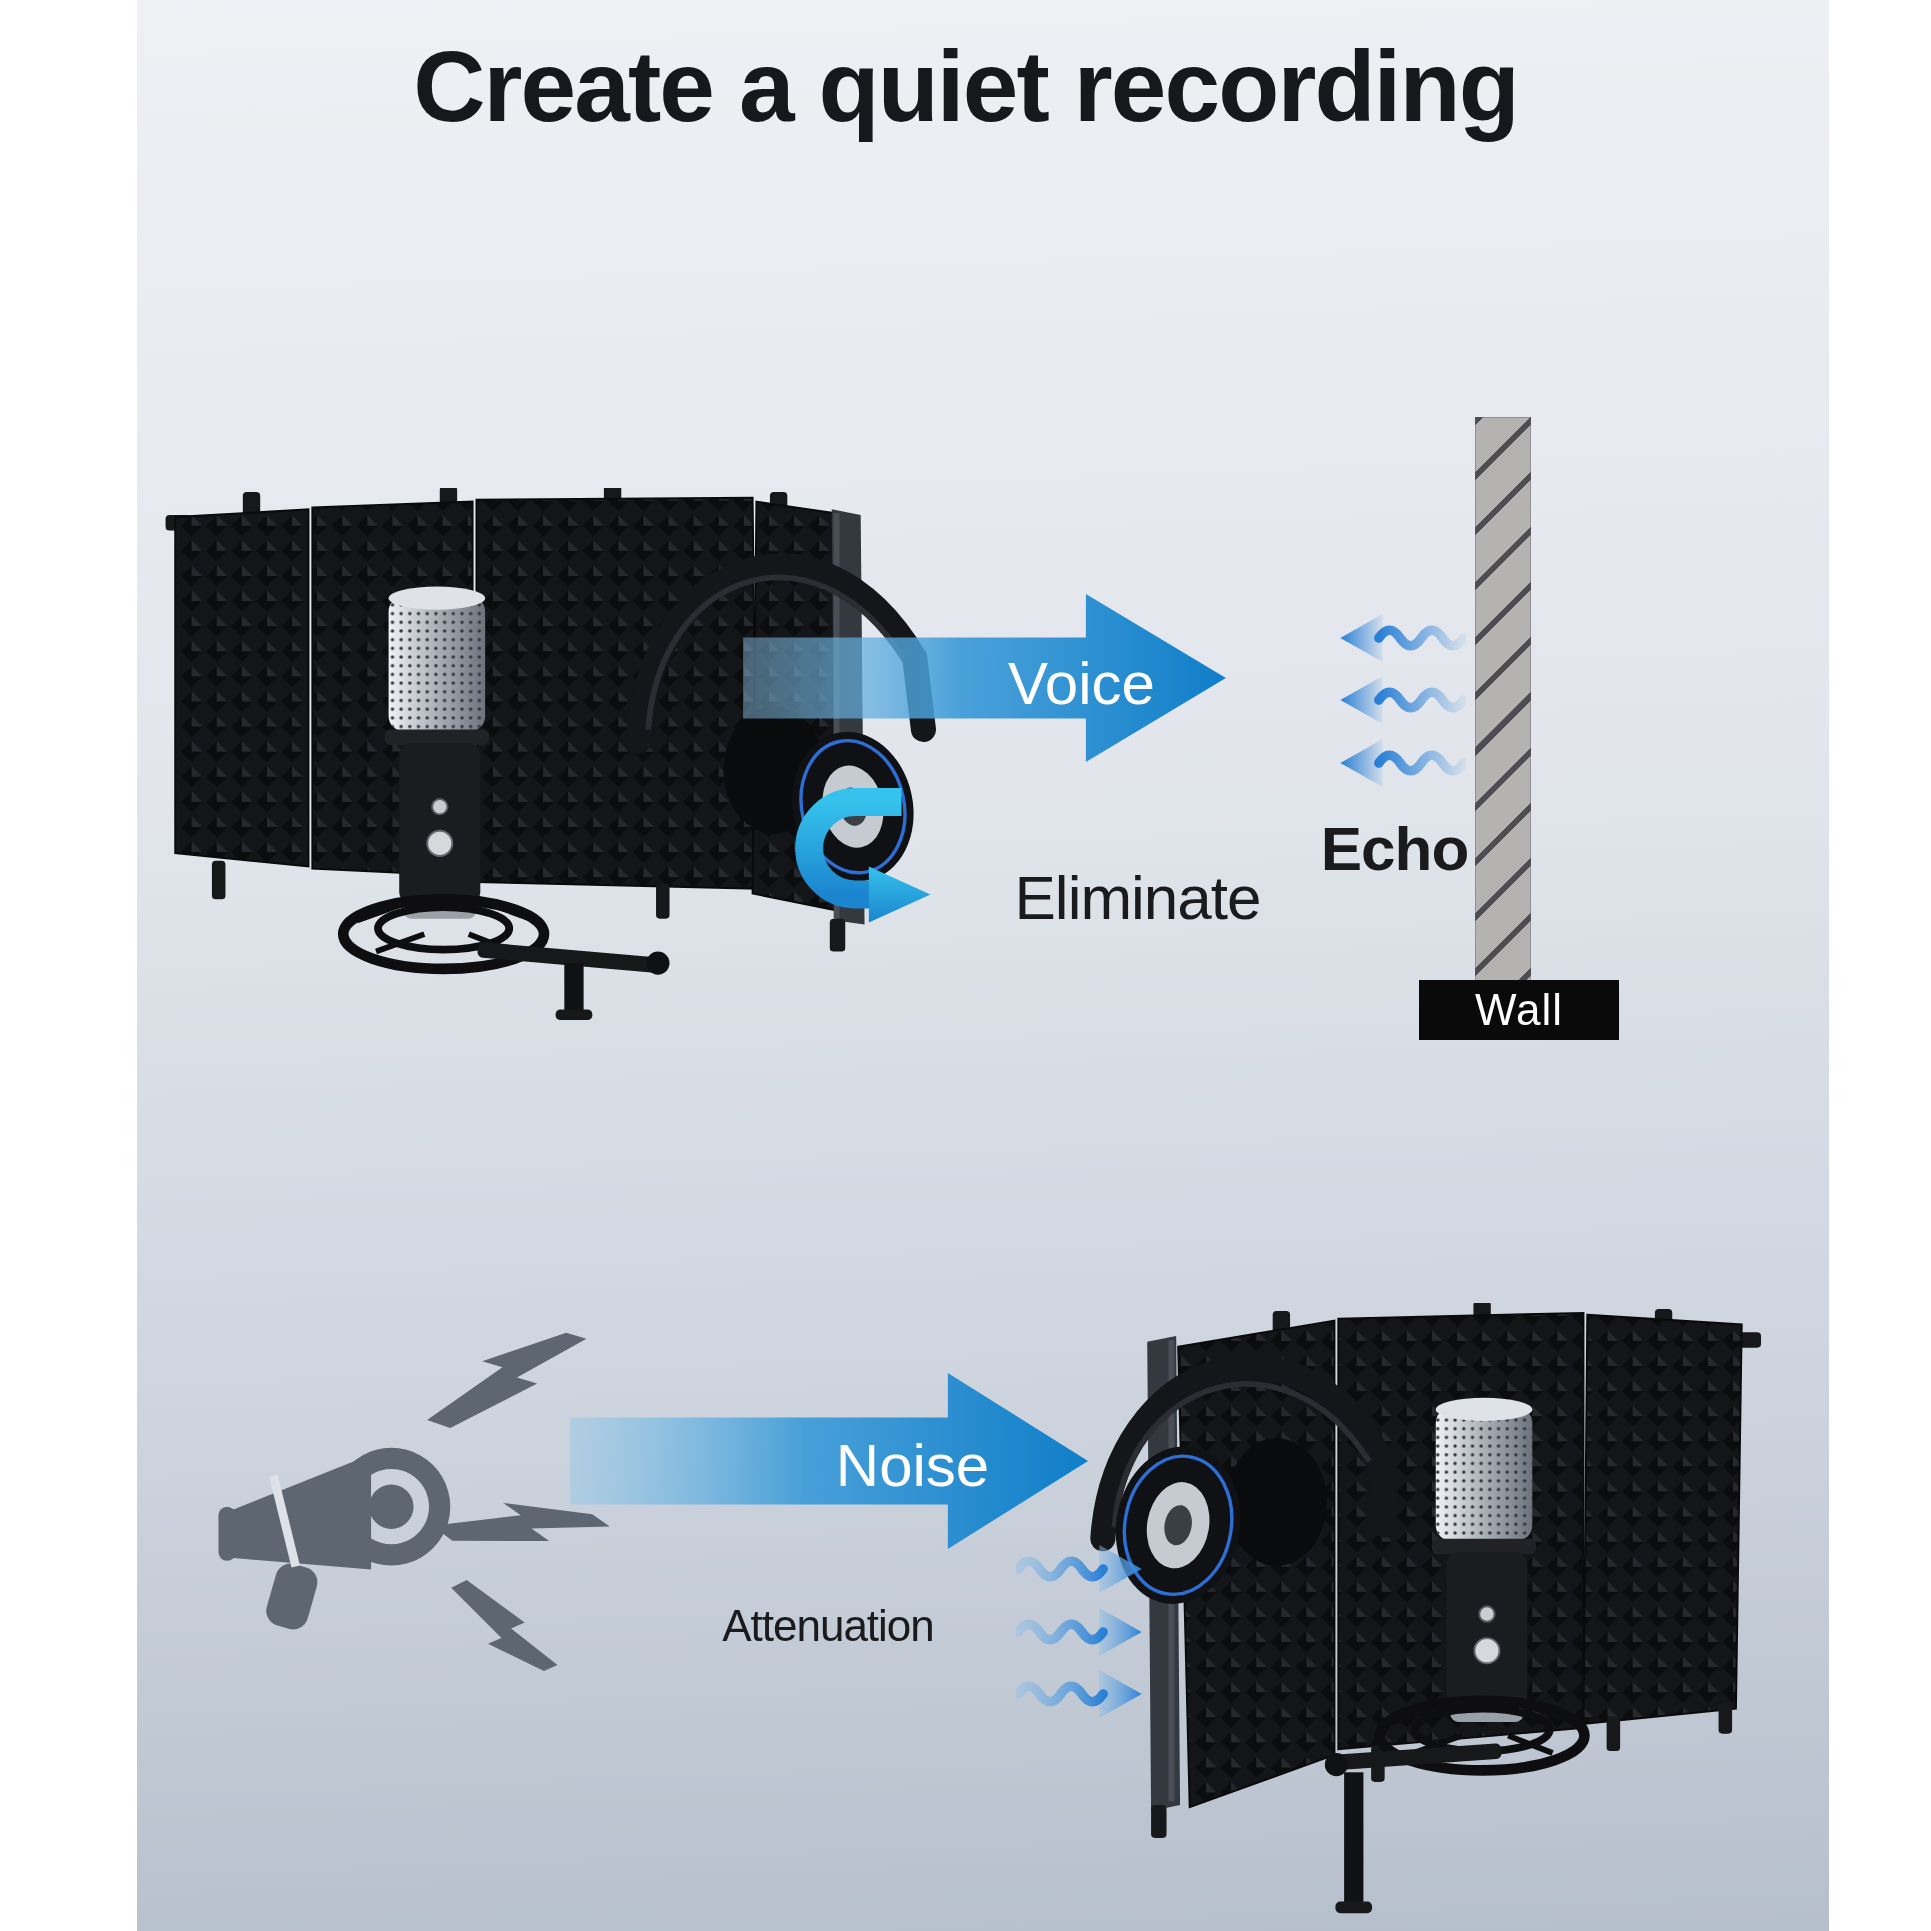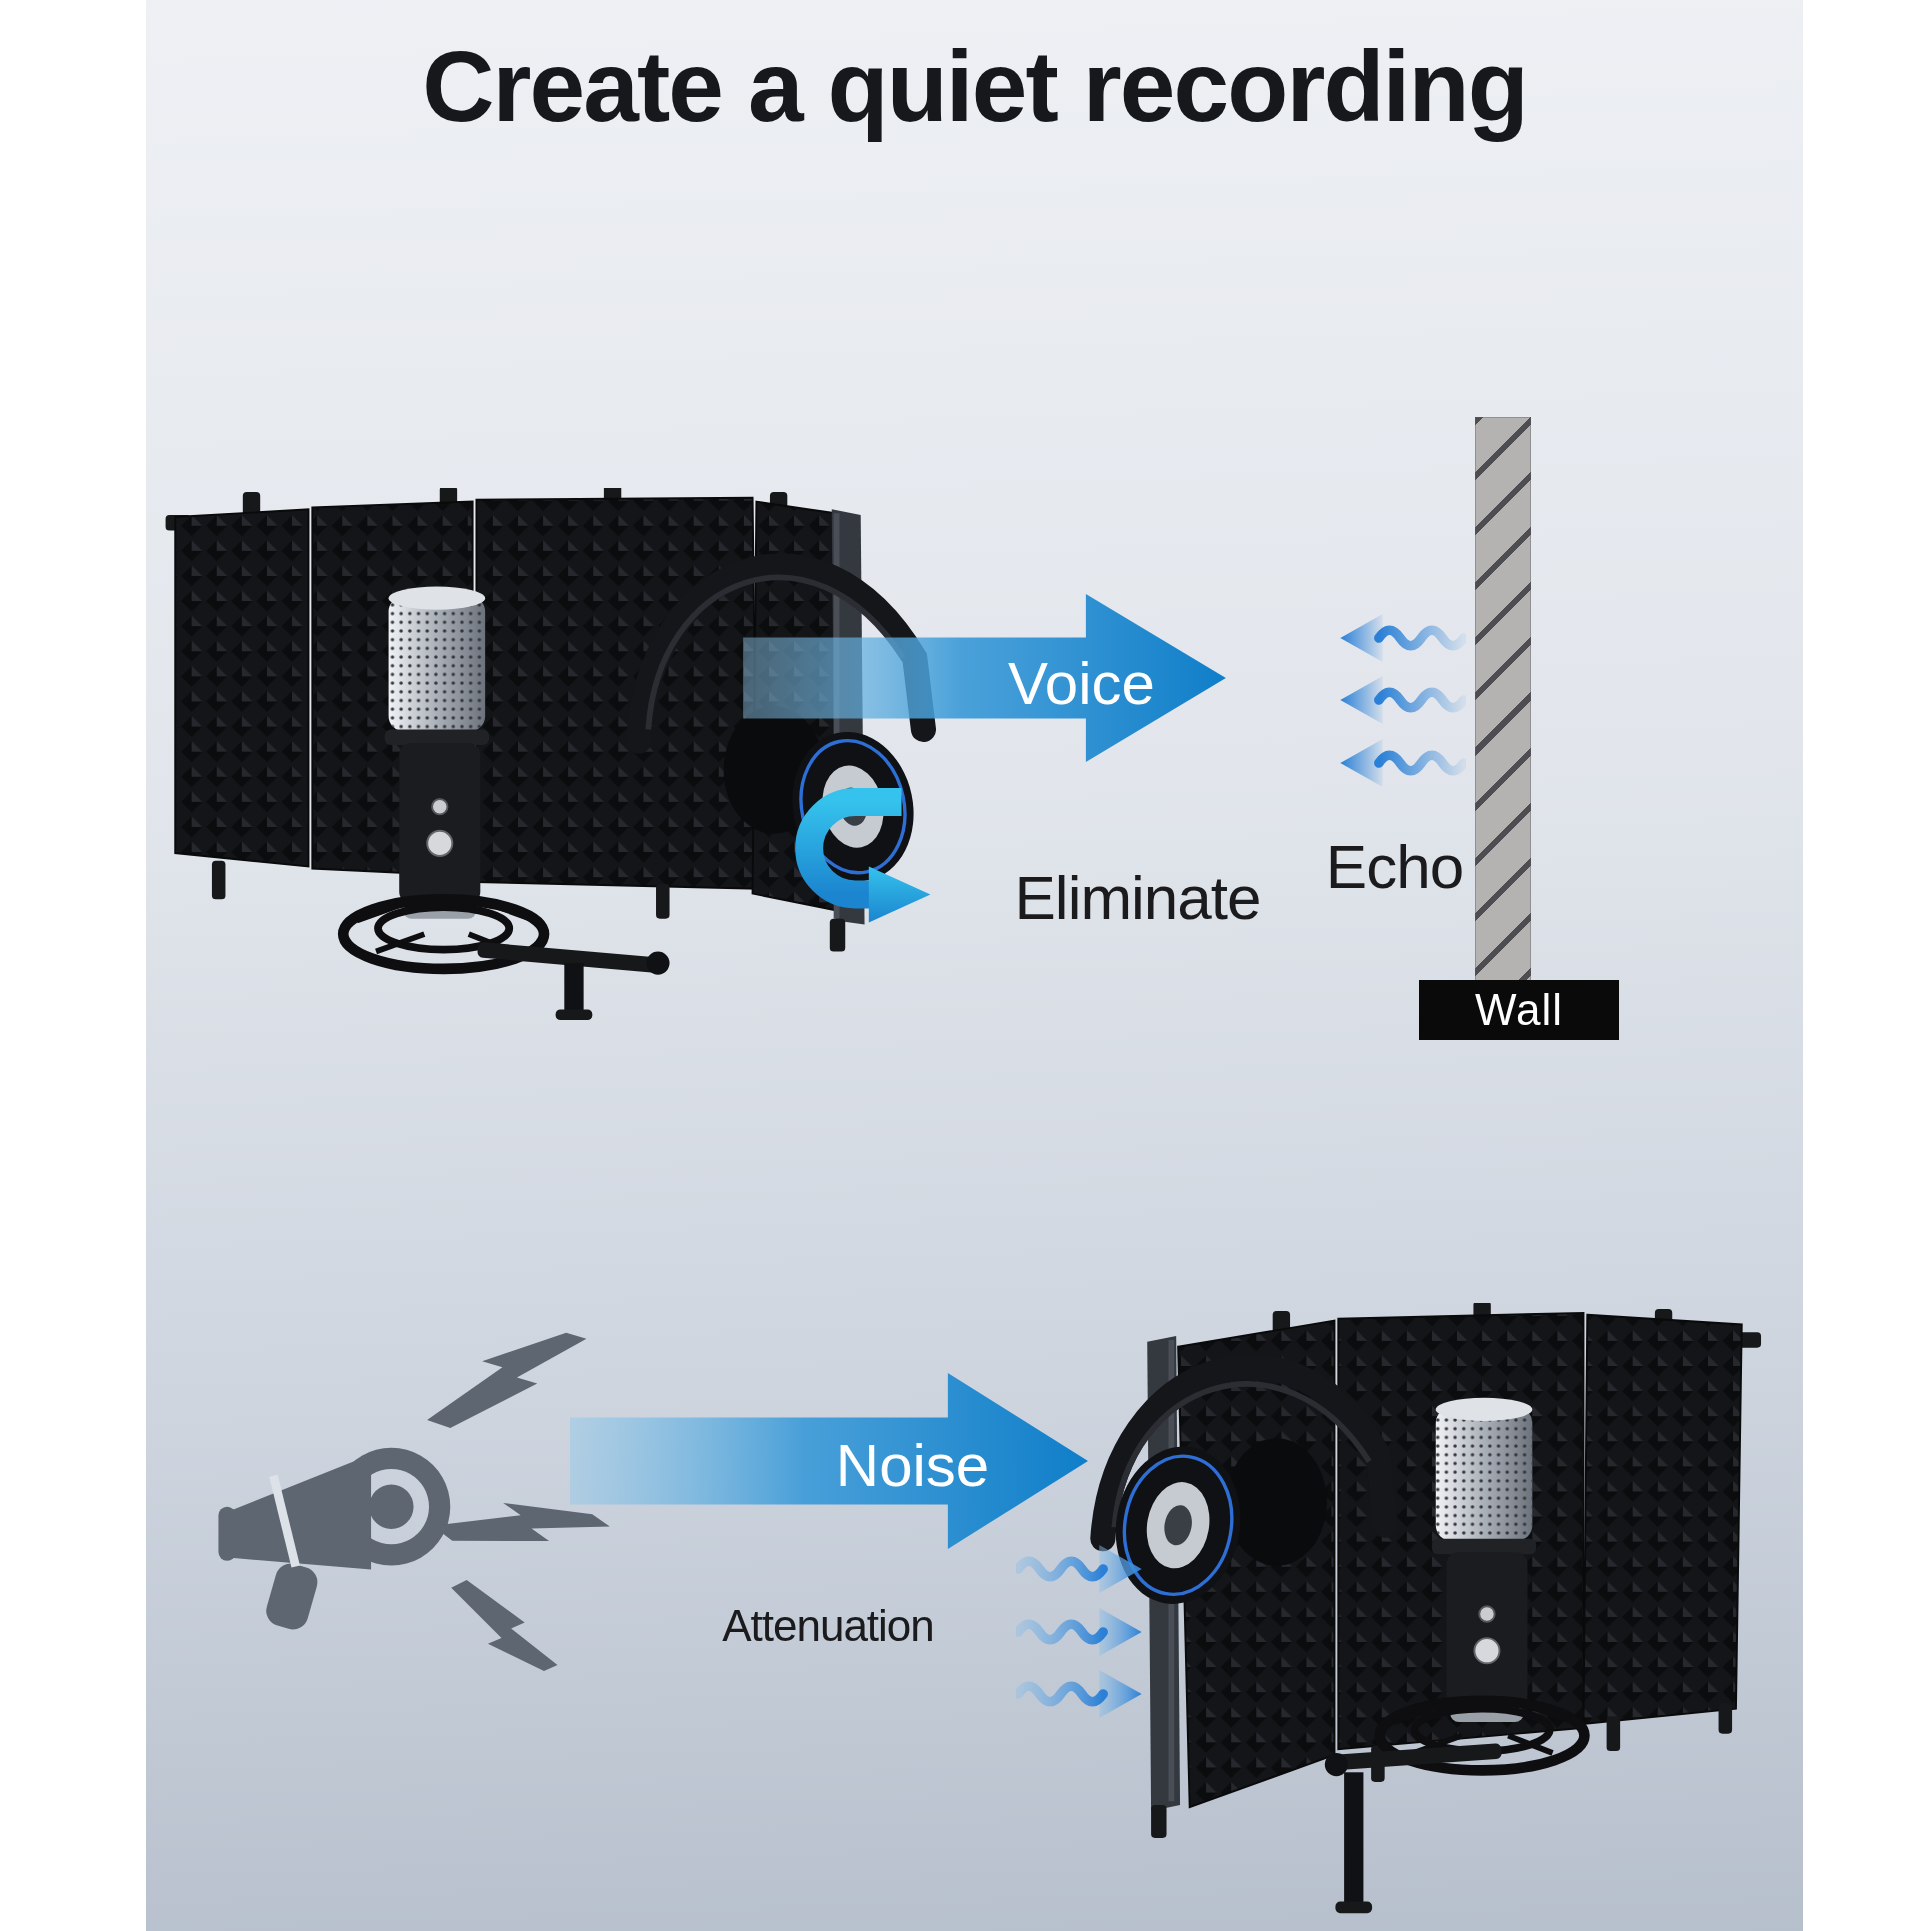--- a/index.html
+++ b/index.html
@@ -1,19 +1,19 @@
 <!DOCTYPE html>
 <html style="--page-margin: #ffffff; --background-top: #eef0f4; --background-bottom: #b6bfcc; --title-text: #17181c; --label-text: #1b1b1d; --arrow-blue: #1485d0; --arrow-blue-light: #8ec7ea; --arrow-text: #ffffff; --cyan-arrow: #29b9ea; --wave-blue: #2a80d6; --wall-fill: #b5b2b2; --wall-hatch: #4e4e52; --wall-label-bg: #0a0a0a; --wall-label-text: #ffffff; --megaphone-gray: #5d6671; --foam-black: #141518;"><head>
 <meta charset="utf-8">
 <style>
   html,body{margin:0;padding:0;}
   body{width:1931px;height:1931px;background:#ffffff;font-family:"Liberation Sans","DejaVu Sans",sans-serif;}
   #canvas{position:relative;width:1931px;height:1931px;background:#ffffff;overflow:hidden;}
-  .content{position:absolute;left:146px;top:0;width:1657px;height:1931px;
-    background:linear-gradient(178deg,var(--background-top,#eef0f4) 0%,#e2e6ec 40%,#cdd4de 72%,var(--background-bottom,#b6bfcc) 100%);}
+  .content{position:absolute;left:137px;top:0;width:1657px;height:1931px;
+    background:linear-gradient(178deg,var(--background-top,#eef0f4) 0%,#e2e6ec 40%,#cdd4de 72%,var(--background-bottom,#b6bfcc) 100%);padding-left:35px;}
   .title{position:absolute;left:0;top:33px;width:1657px;text-align:center;
     color:var(--title-text,#17181c);font-weight:700;font-size:100px;line-height:1.06;letter-spacing:-1.9px;}
   .abs{position:absolute;}
   .label-dark{color:var(--label-text,#1b1b1d);font-size:62px;letter-spacing:-1px;text-align:center;}
   .arrow-label{color:var(--arrow-text,#ffffff);font-size:60px;text-align:center;letter-spacing:0;}
   .wall{position:absolute;left:1475px;top:417px;width:56px;height:564px;
     background:repeating-linear-gradient(135deg,var(--wall-hatch,#4e4e52) 0 5.8px,transparent 5.8px 39px),var(--wall-fill,#b5b2b2);
     box-shadow:inset 0 0 0 1px rgba(90,90,95,.4);}
   .wall-tag{position:absolute;left:1419px;top:980px;width:200px;height:60px;background:var(--wall-label-bg,#0a0a0a);
     color:var(--wall-label-text,#ffffff);font-size:44px;display:flex;align-items:center;justify-content:center;letter-spacing:1px;}
@@ -148,21 +148,21 @@
       <linearGradient id="cyanGrad" x1="0" y1="0" x2="0" y2="1">
         <stop offset="0" stop-color="#35c2ec"></stop>
           <stop offset="1" stop-color="#1b85cf"></stop>
       </linearGradient>
     </defs>
     <path d="M124 25 L76 25 A48 48 0 0 0 76 121 L92 121" stroke="url(#cyanGrad)" stroke-width="29" fill="none"></path>
     <polygon points="90,92 154,121 90,150" fill="url(#cyanGrad)"></polygon>
   </svg>
   <div class="abs label-dark" style="left:983px;top:862px;width:309px;">Eliminate</div>
 
-  <div class="abs label-dark" style="left:1298px;top:831px;width:193px;">Echo</div>
+  <div class="abs label-dark" style="left:1298px;top:813px;width:193px;font-weight:bold;">Echo</div>
 
   <svg class="abs" style="left:174px;top:1323px;" width="483" height="348" viewBox="0 0 500 360">
     <g fill="#5d6671">
 
       <polygon points="59,194 204,136 204,255 59,243"></polygon>
       <rect x="46" y="190" width="18" height="56" rx="9"></rect>
 
       <path d="M225 129 a61 61 0 1 0 0.01 0 Z M225 151 a39 39 0 1 1 -0.01 0 Z" fill-rule="evenodd"></path>
       <circle cx="225" cy="190" r="23"></circle>
 

